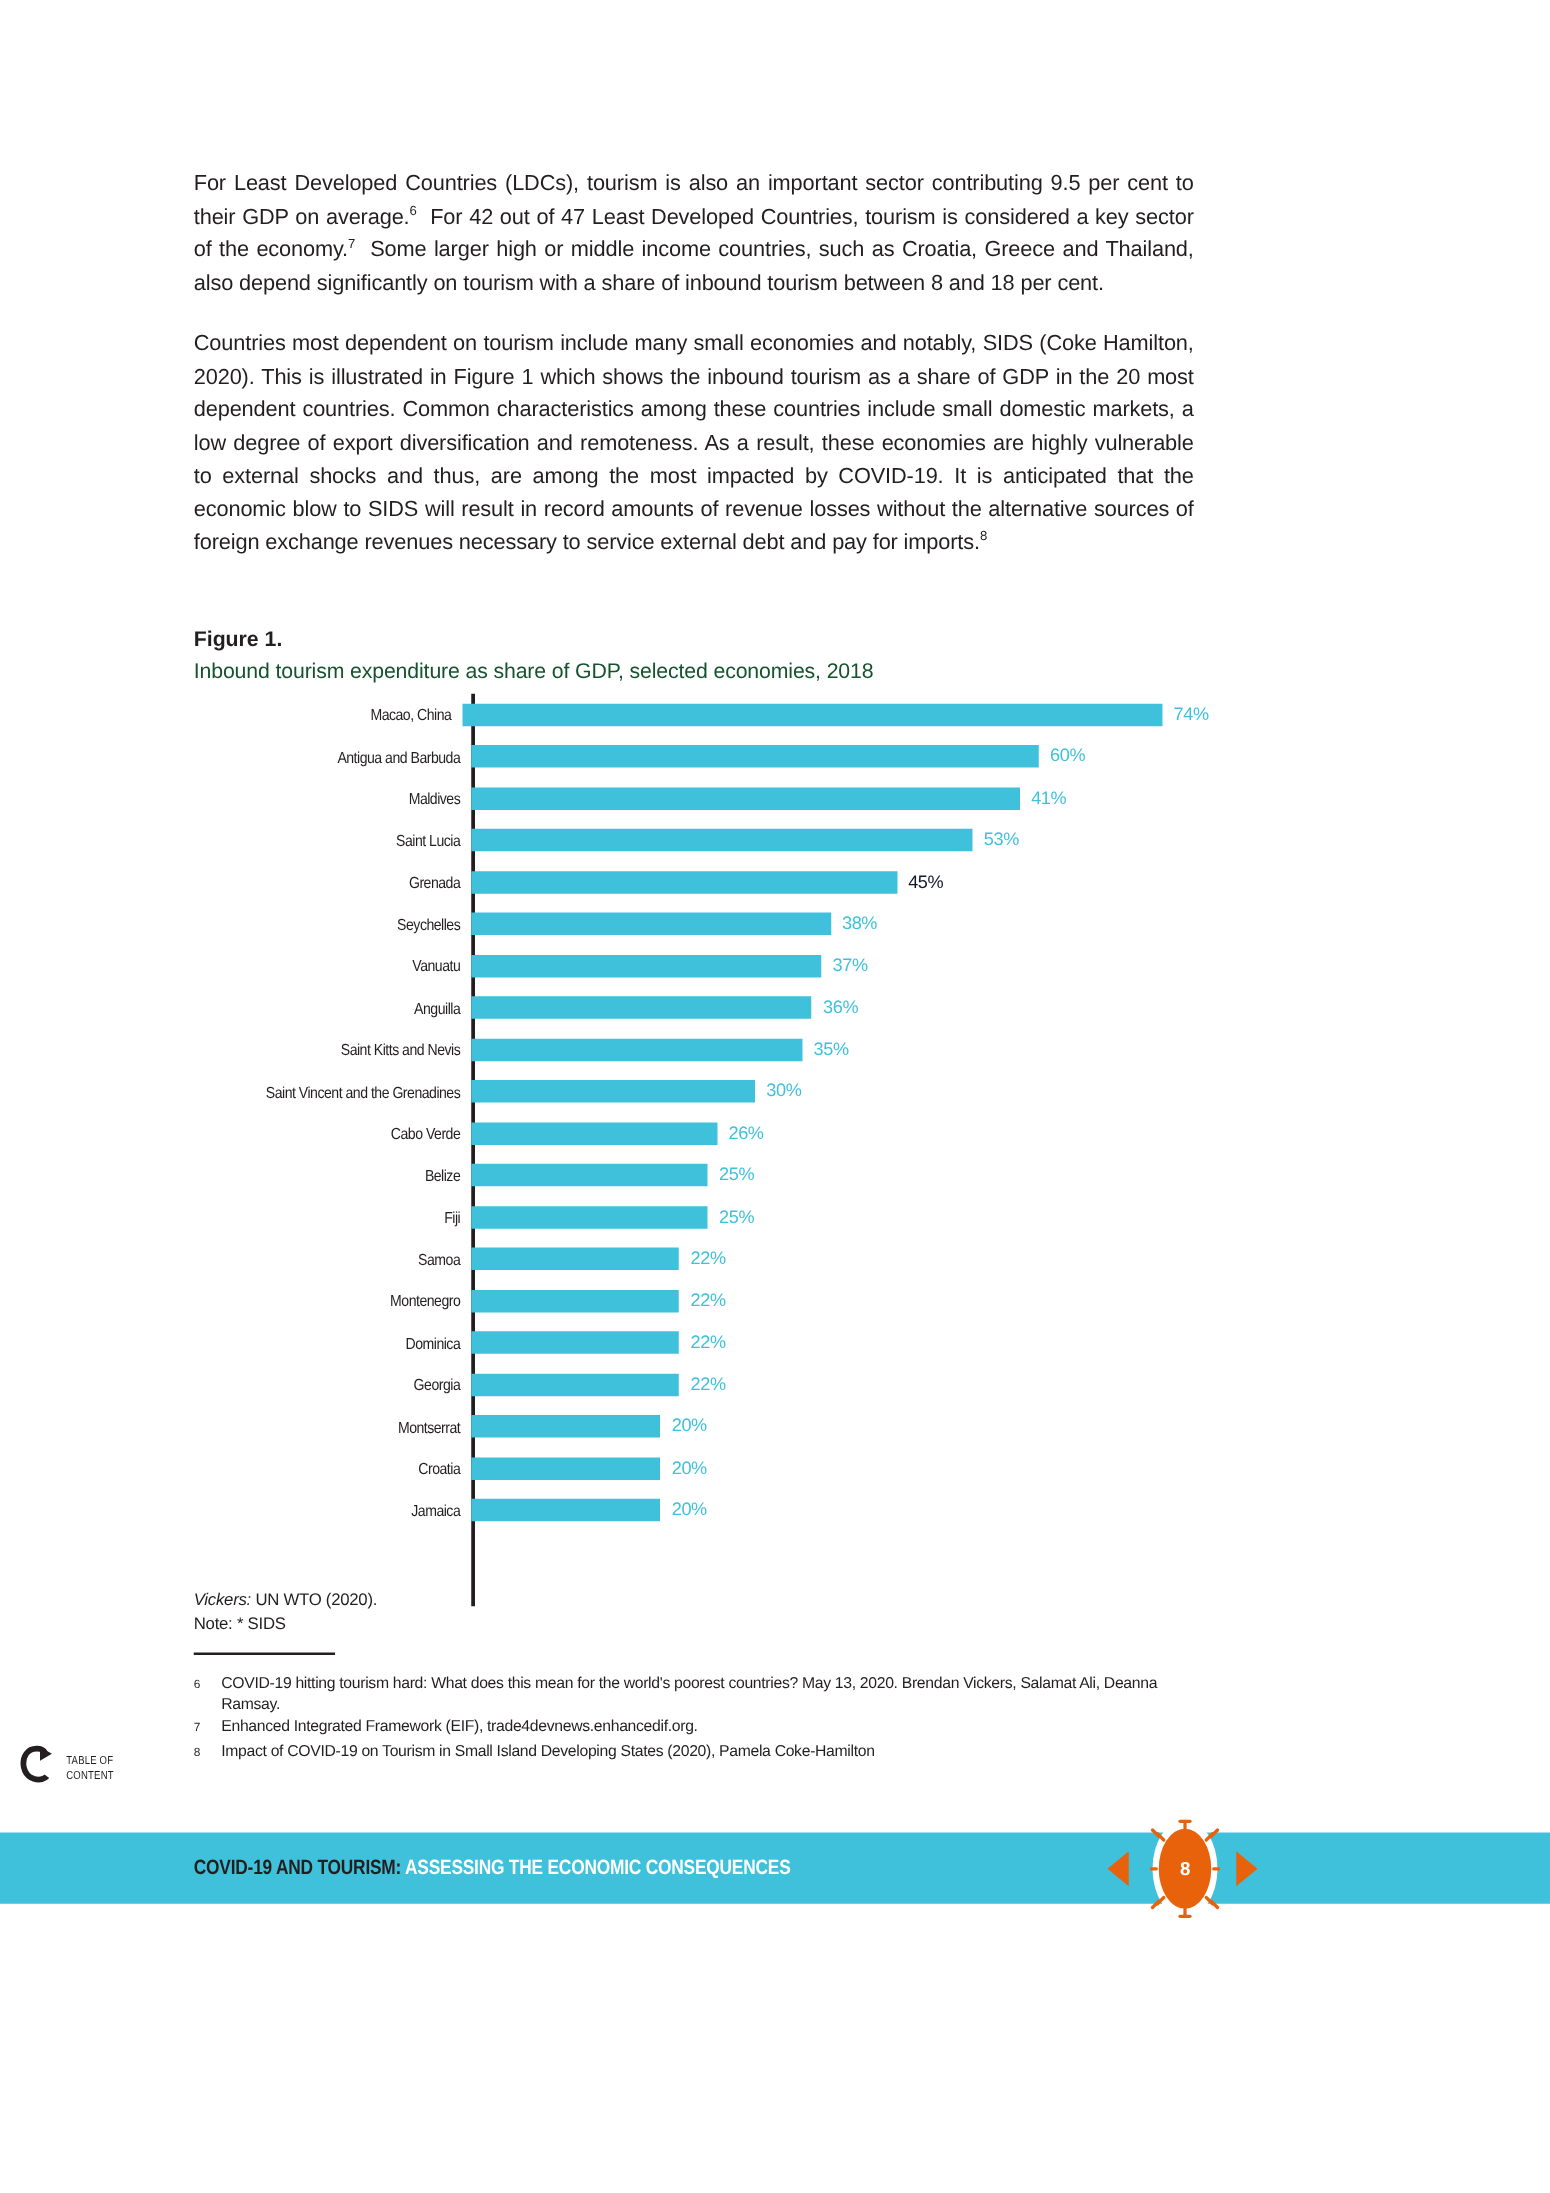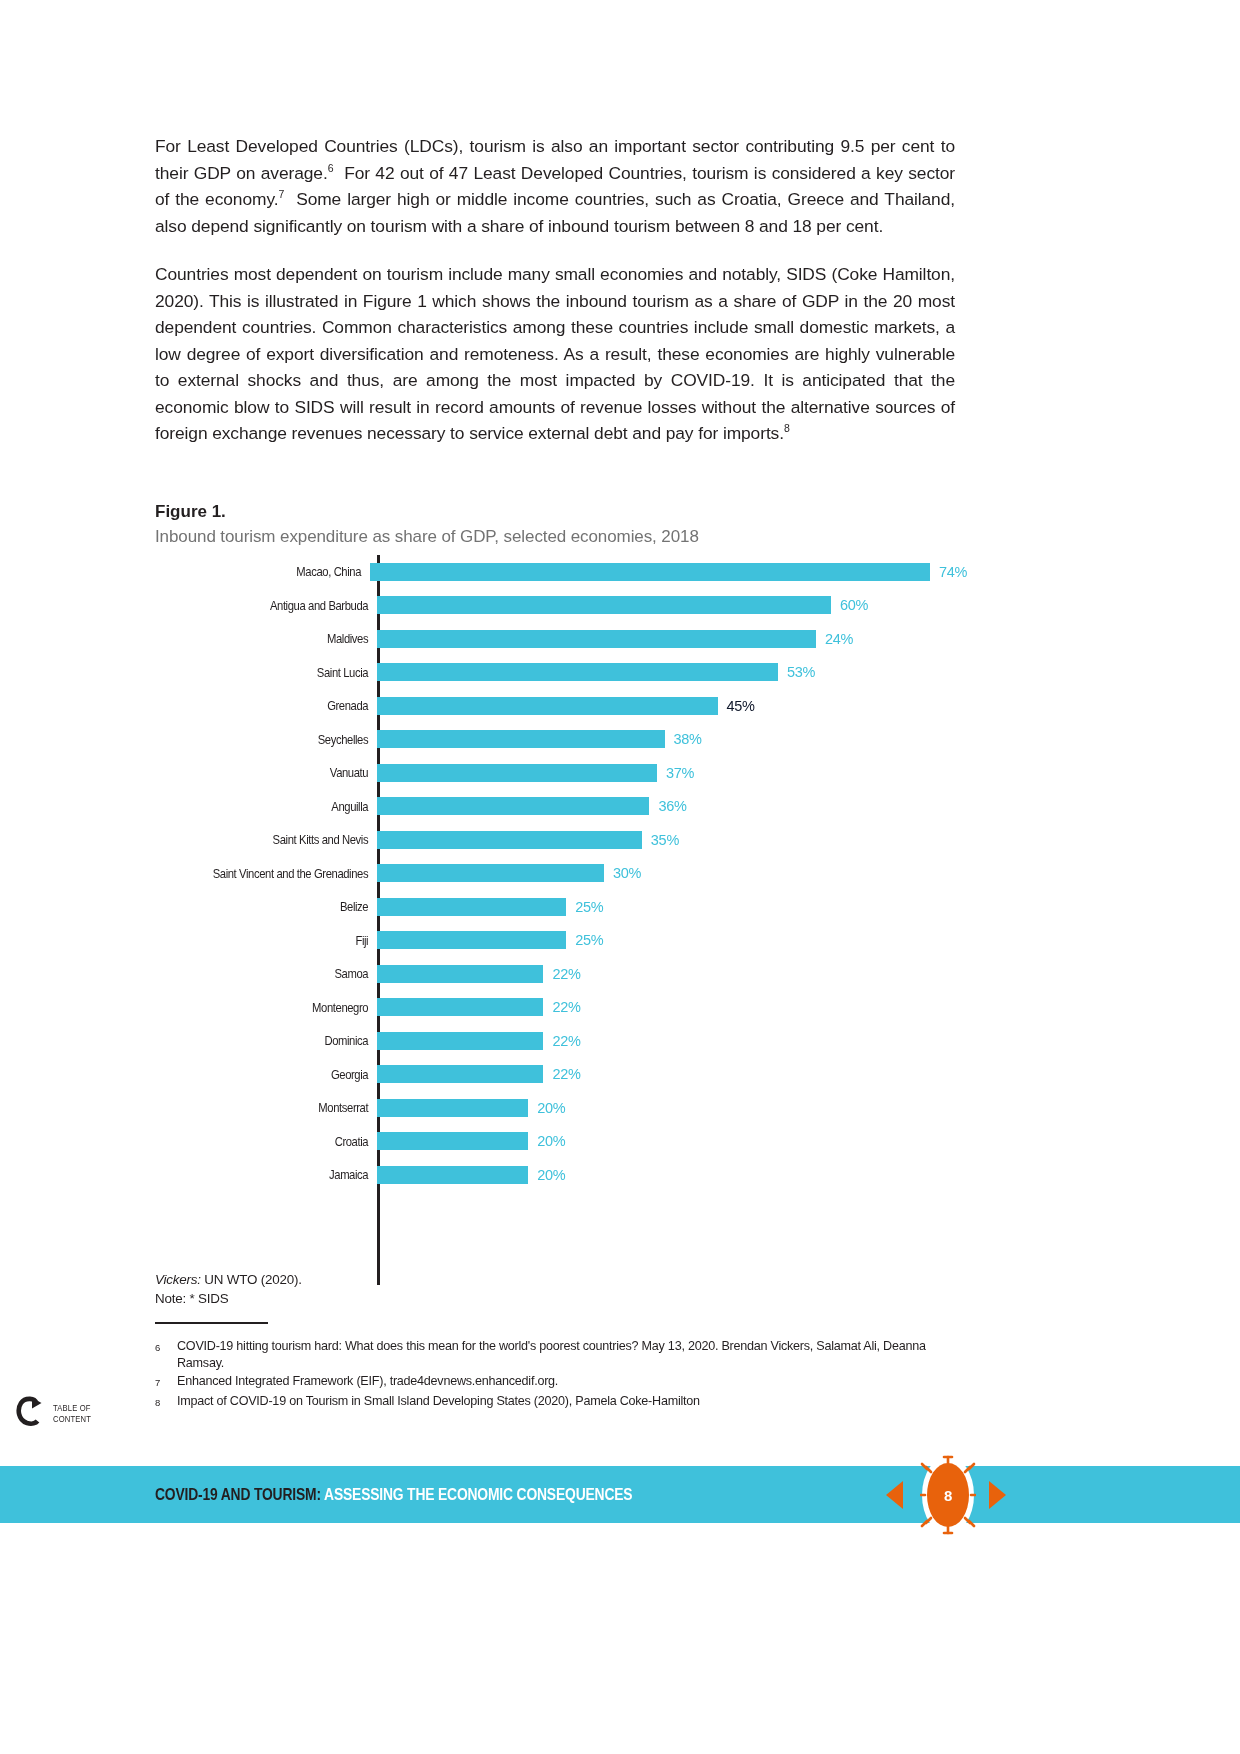--- a/index.html
+++ b/index.html
@@ -25,21 +25,21 @@
     text-align:justify;
     letter-spacing:-0.1px;
     font-family:"Liberation Sans", sans-serif;
     color:#231f20;
   }
   sup{font-size:10.5px;vertical-align:super;line-height:0;}
 
   
   .fig-head{position:absolute;left:155px;top:502px;width:800px;}
   .fig-num{font-size:17px;font-weight:bold;color:#231f20;margin:0 0 5px 0;}
-  .fig-title{font-size:17px;color:#737373;margin:0;letter-spacing:-0.1px;}
+  .fig-title{font-size:17px;color:#14532d;margin:0;letter-spacing:-0.1px;}
 
   
   .chart{
     position:absolute;
     left:167px; top:555px;
     width:800px; height:730px;
   }
   .rows{position:relative;width:100%;}
   .row{
     display:flex;align-items:center;
@@ -188,21 +188,21 @@
           <div class="cat">Antigua and Barbuda</div>
           <div class="barwrap">
             <div class="bar" style="width: 454.054px; background: rgb(63, 193, 219);"></div>
             <div class="val" style="color: rgb(63, 193, 219);">60%</div>
           </div>
         </div>
         <div class="row">
           <div class="cat">Maldives</div>
           <div class="barwrap">
             <div class="bar" style="width: 438.919px; background: rgb(63, 193, 219);"></div>
-            <div class="val" style="color: rgb(63, 193, 219);">24%</div>
+            <div class="val" style="color: rgb(63, 193, 219);">41%</div>
           </div>
         </div>
         <div class="row">
           <div class="cat">Saint Lucia</div>
           <div class="barwrap">
             <div class="bar" style="width: 401.081px; background: rgb(63, 193, 219);"></div>
             <div class="val" style="color: rgb(63, 193, 219);">53%</div>
           </div>
         </div>
         <div class="row">
@@ -238,20 +238,27 @@
           <div class="barwrap">
             <div class="bar" style="width: 264.865px; background: rgb(63, 193, 219);"></div>
             <div class="val" style="color: rgb(63, 193, 219);">35%</div>
           </div>
         </div>
         <div class="row">
           <div class="cat">Saint Vincent and the Grenadines</div>
           <div class="barwrap">
             <div class="bar" style="width: 227.027px; background: rgb(63, 193, 219);"></div>
             <div class="val" style="color: rgb(63, 193, 219);">30%</div>
+          </div>
+        </div>
+        <div class="row">
+          <div class="cat">Cabo Verde</div>
+          <div class="barwrap">
+            <div class="bar" style="width: 196.757px; background: rgb(63, 193, 219);"></div>
+            <div class="val" style="color: rgb(63, 193, 219);">26%</div>
           </div>
         </div>
         <div class="row">
           <div class="cat">Belize</div>
           <div class="barwrap">
             <div class="bar" style="width: 189.189px; background: rgb(63, 193, 219);"></div>
             <div class="val" style="color: rgb(63, 193, 219);">25%</div>
           </div>
         </div>
         <div class="row">

